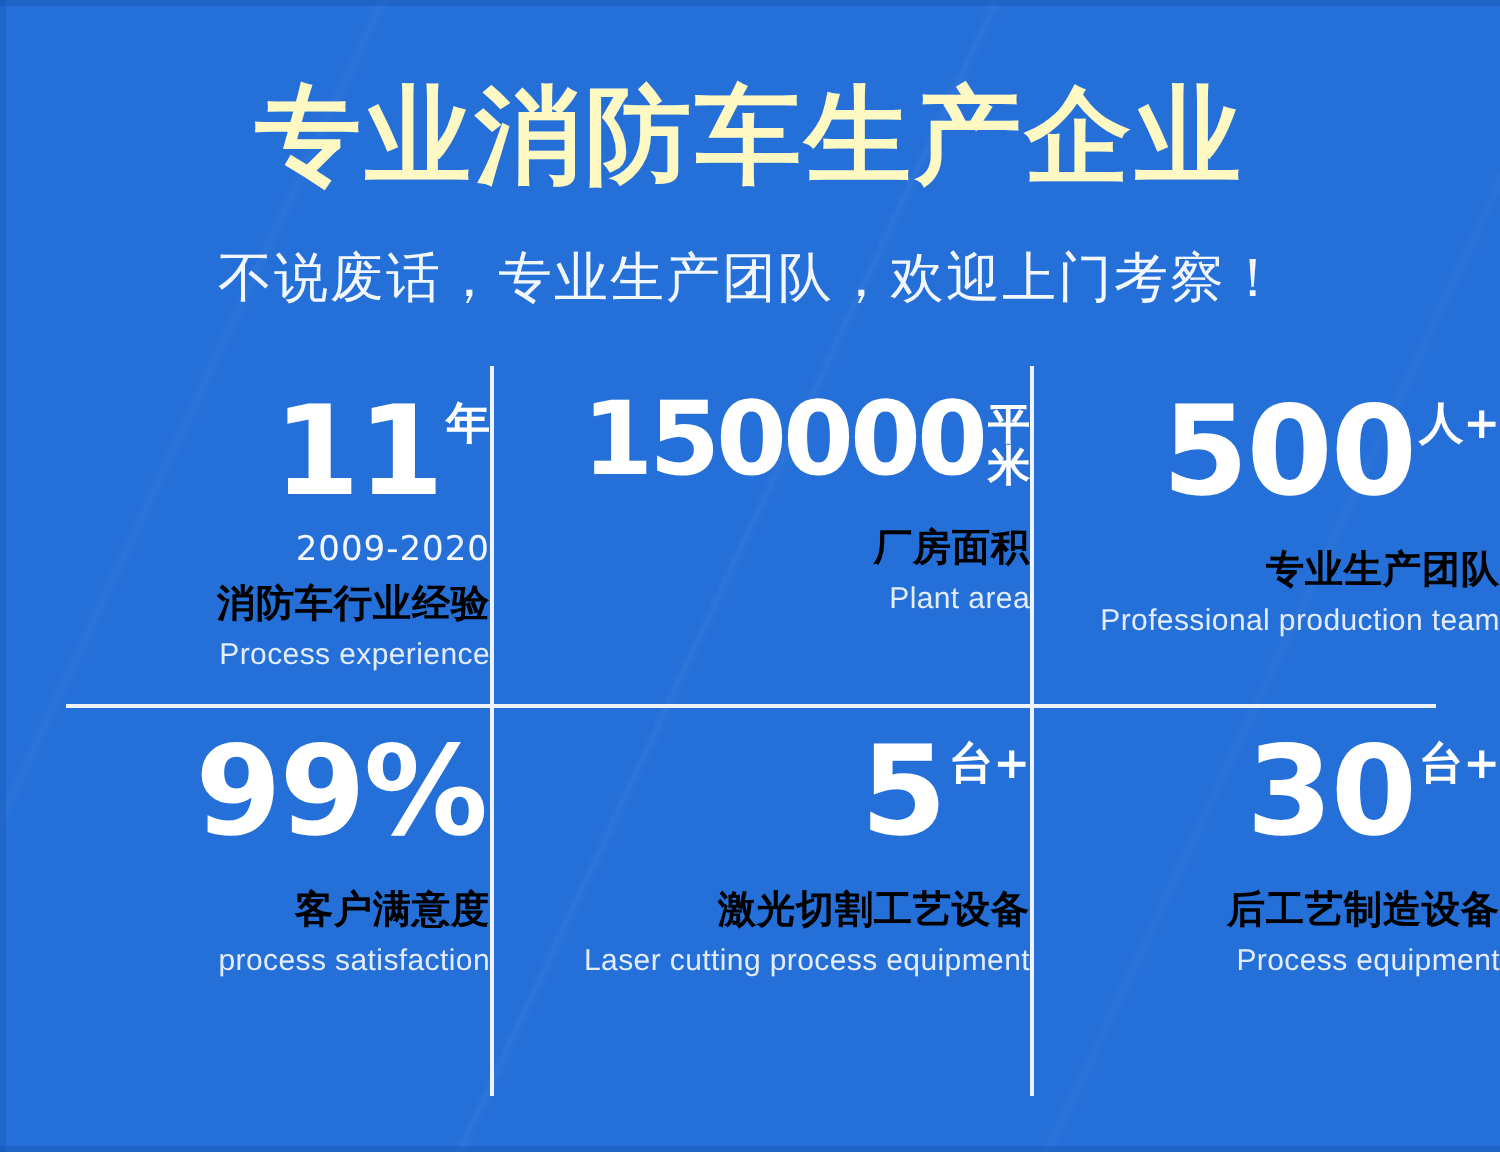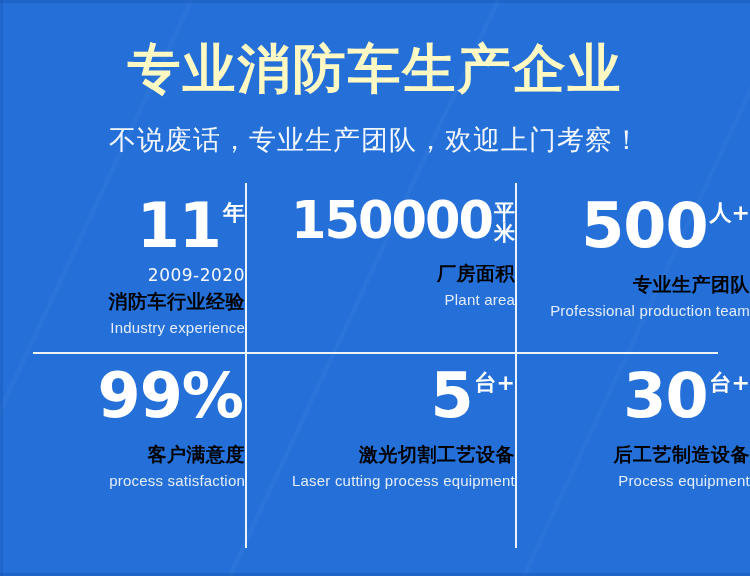--- a/index.html
+++ b/index.html
@@ -202,21 +202,21 @@
 
   <div class="stats-grid">
 
     <div class="stat-cell">
       <div class="num-line">
         <span class="num">11</span>
         <span class="unit">年</span>
       </div>
       <div class="sub-year">2009-2020</div>
       <div class="label-cn">消防车行业经验</div>
-      <div class="label-en">Industry experience</div>
+      <div class="label-en">Process experience</div>
     </div>
 
     <div class="stat-cell">
       <div class="num-line">
         <span class="num wide">150000</span>
         <span class="unit stacked">
           <span>平</span>
           <span>米</span>
         </span>
       </div>

